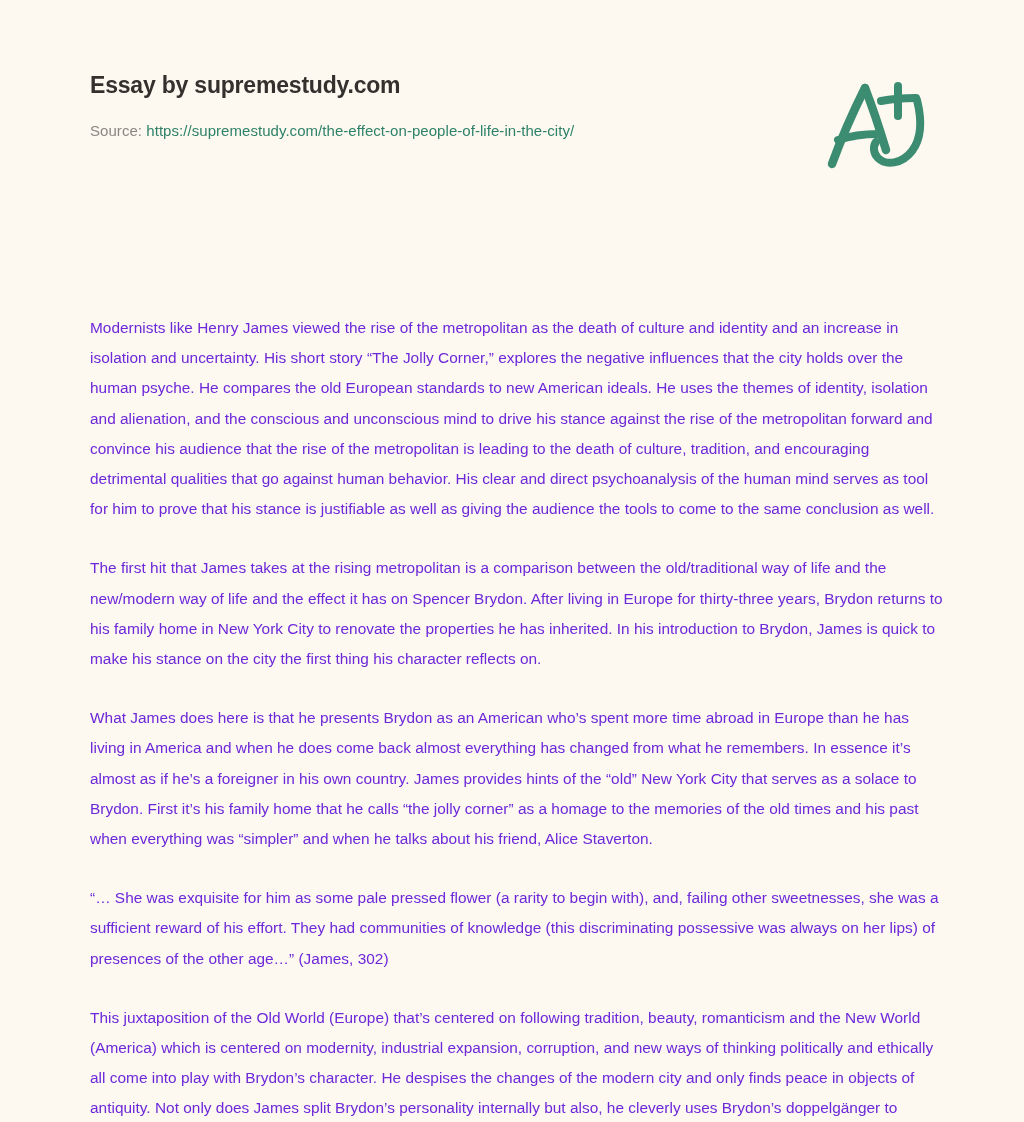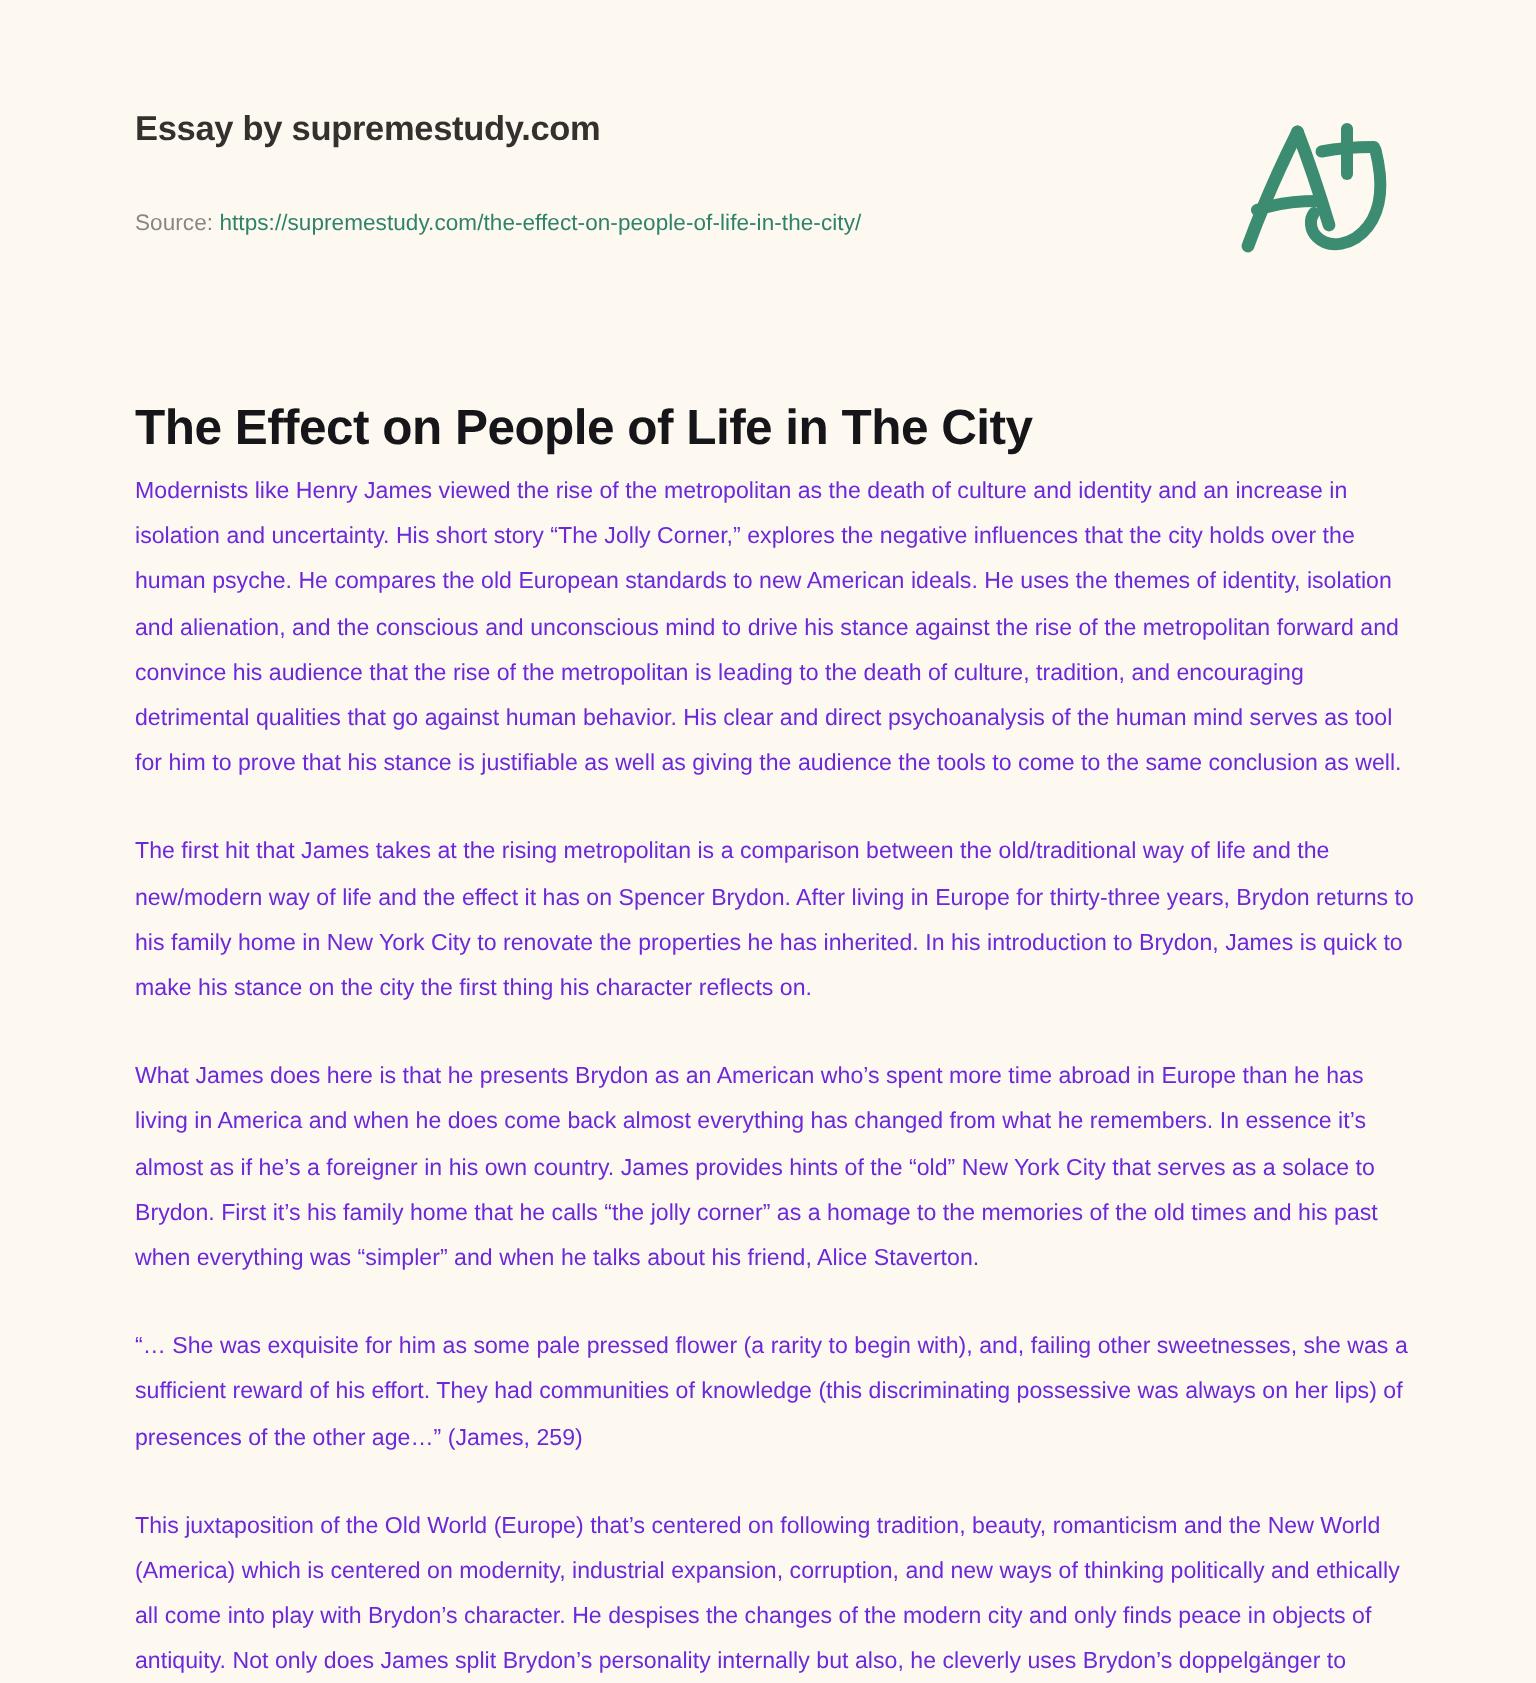--- a/index.html
+++ b/index.html
@@ -38,21 +38,21 @@
     font-size: 23px;
     font-weight: bold;
     color: #33302e;
     letter-spacing: -0.2px;
     white-space: nowrap;
   }
 
   .source-line {
     position: absolute;
     left: 90px;
-    top: 140px;
+    top: 122px;
     font-size: 15px;
     color: #8a8783;
     white-space: nowrap;
     letter-spacing: 0.05px;
   }
 
   .source-link {
     color: #2f8269;
     text-decoration: none;
   }
@@ -130,24 +130,23 @@
 
           <path d="M63 29 C73 27 88 26 98 26" stroke-width="8"></path>
 
           <path d="M99 28 C104 48 104 66 94 79 C84 92 68 94 60 86 C55 81 55 74 58 70" stroke-width="8"></path>
         </g>
       </svg>
     </div>
 
   </div>
 
-  <h1 class="doc-title">The Effect on People of Life in The City</h1>
 
   <div class="body-copy">
     <p>Modernists like Henry James viewed the rise of the metropolitan as the death of culture and identity and an increase in isolation and uncertainty. His short story “The Jolly Corner,” explores the negative influences that the city holds over the human psyche. He compares the old European standards to new American ideals. He uses the themes of identity, isolation and alienation, and the conscious and unconscious mind to drive his stance against the rise of the metropolitan forward and convince his audience that the rise of the metropolitan is leading to the death of culture, tradition, and encouraging detrimental qualities that go against human behavior. His clear and direct psychoanalysis of the human mind serves as tool for him to prove that his stance is justifiable as well as giving the audience the tools to come to the same conclusion as well.</p>
     <p>The first hit that James takes at the rising metropolitan is a comparison between the old/traditional way of life and the new/modern way of life and the effect it has on Spencer Brydon. After living in Europe for thirty-three years, Brydon returns to his family home in New York City to renovate the properties he has inherited. In his introduction to Brydon, James is quick to make his stance on the city the first thing his character reflects on.</p>
     <p>What James does here is that he presents Brydon as an American who’s spent more time abroad in Europe than he has living in America and when he does come back almost everything has changed from what he remembers. In essence it’s almost as if he’s a foreigner in his own country. James provides hints of the “old” New York City that serves as a solace to Brydon. First it’s his family home that he calls “the jolly corner” as a homage to the memories of the old times and his past when everything was “simpler” and when he talks about his friend, Alice Staverton.</p>
-    <p>“… She was exquisite for him as some pale pressed flower (a rarity to begin with), and, failing other sweetnesses, she was a sufficient reward of his effort. They had communities of knowledge (this discriminating possessive was always on her lips) of presences of the other age…” (James, 259)</p>
+    <p>“… She was exquisite for him as some pale pressed flower (a rarity to begin with), and, failing other sweetnesses, she was a sufficient reward of his effort. They had communities of knowledge (this discriminating possessive was always on her lips) of presences of the other age…” (James, 302)</p>
     <p>This juxtaposition of the Old World (Europe) that’s centered on following tradition, beauty, romanticism and the New World (America) which is centered on modernity, industrial expansion, corruption, and new ways of thinking politically and ethically all come into play with Brydon’s character. He despises the changes of the modern city and only finds peace in objects of antiquity. Not only does James split Brydon’s personality internally but also, he cleverly uses Brydon’s doppelgänger to create a physical representation of the divide within him.</p>
 
   </div>
 
 </div>
 
 </body></html>

